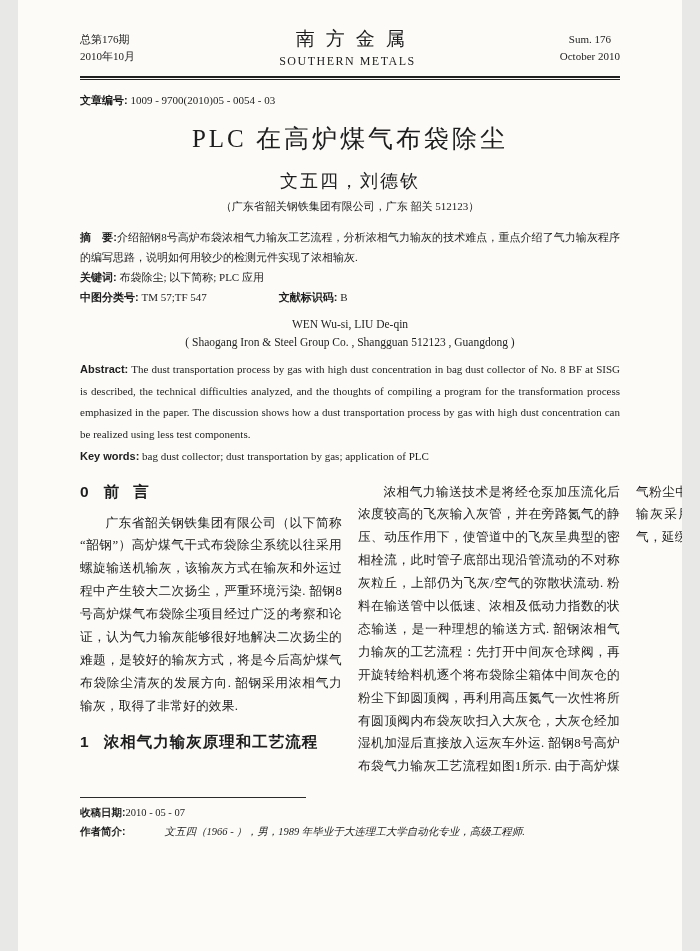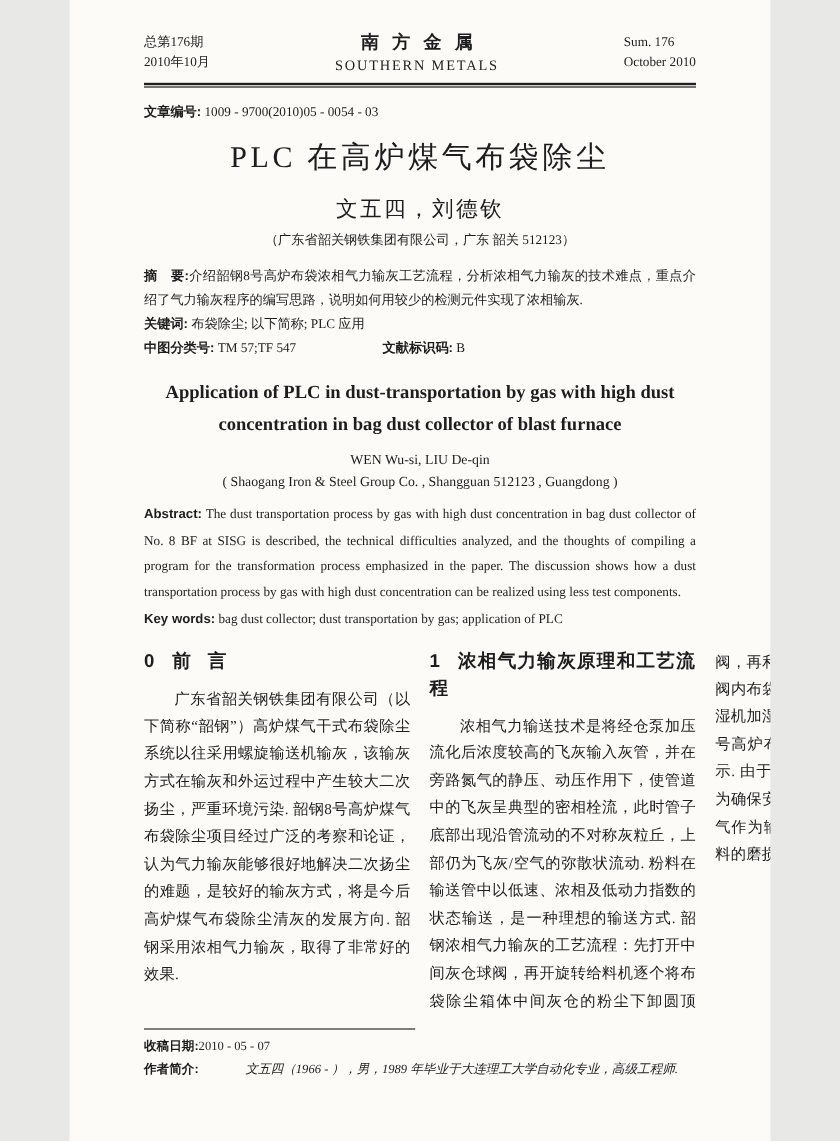--- a/index.html
+++ b/index.html
@@ -1,32 +1,32 @@
 <!DOCTYPE html>
 <html lang="zh"><head>
 <meta charset="utf-8">
 <style>
   * { margin:0; padding:0; box-sizing:border-box; }
   html,body { background:#e8e8e6; }
   .page {
     position:relative;
-    width:584px; height:951px;
+    width:664px; height:951px;
     margin:0 auto;
     background:#fcfbf8;
     color:#1d1d1d;
     font-family:"Liberation Serif","DejaVu Serif",serif;
     padding:26px 62px 0 62px;
     overflow:hidden;
   }
   
   .hdr { display:flex; justify-content:space-between; align-items:center; font-size:11px; }
   .hdr-side { line-height:17px; white-space:nowrap; }
-  .hdr-right { text-align:left; }
+  .hdr-right { text-align:center; }
   .hdr-center { text-align:center; }
-  .jname-zh { font-size:15px; letter-spacing:11px; text-indent:11px; font-weight:700; }
+  .jname-zh { font-size:19px; letter-spacing:11px; text-indent:11px; font-weight:400;text-align:right; }
   .jname-en { font-size:12px; letter-spacing:1.5px; margin-top:2px; }
   .rule-double { margin-top:7px; height:4px; border-top:2px solid #1f1f1f; border-bottom:1px solid #1f1f1f; }
   
   .article-no { margin-top:13px; font-size:11px; }
   .blab { font-family:"Liberation Sans","DejaVu Sans",sans-serif; font-weight:bold; }
   
   .title-zh { margin-top:12px; text-align:center; font-size:25px; line-height:37px; letter-spacing:3px; font-weight:500; }
   .authors-zh { margin-top:12px; text-align:center; font-size:18px; letter-spacing:2px; }
   .affil-zh { margin-top:6px; text-align:center; font-size:11px; }
   
@@ -92,21 +92,20 @@
 
   <div class="abs-zh">
     <p><span class="blab">摘　要:</span><span>介绍韶钢8号高炉布袋浓相气力输灰工艺流程，分析浓相气力输灰的技术难点，重点介绍了气力输灰程序的编写思路，说明如何用较少的检测元件实现了浓相输灰.</span></p>
     <p><span class="blab">关键词:</span> <span>布袋除尘; 以下简称; PLC 应用</span></p>
     <p class="clc-row">
       <span><span class="blab">中图分类号:</span> <span>TM 57;TF 547</span></span>
       <span class="clc-gap"><span class="blab">文献标识码:</span> <span>B</span></span>
     </p>
   </div>
 
-  <div class="title-en">Application of PLC in dust-transportation by gas with high dust concentration in bag dust collector of blast furnace</div>
   <div class="authors-en">WEN Wu-si, LIU De-qin</div>
   <div class="affil-en">( Shaogang Iron &amp; Steel Group Co. , Shangguan 512123 , Guangdong )</div>
 
   <div class="abs-en">
     <p><span class="blab">Abstract:</span> <span>The dust transportation process by gas with high dust concentration in bag dust collector of No. 8 BF at SISG is described, the technical difficulties analyzed, and the thoughts of compiling a program for the transformation process emphasized in the paper. The discussion shows how a dust transportation process by gas with high dust concentration can be realized using less test components.</span></p>
     <p class="kw-en"><span class="blab">Key words:</span> <span>bag dust collector; dust transportation by gas; application of PLC</span></p>
   </div>
 
   <div class="columns">
     <h2 class="sec-h"><span class="sec-num">0</span><span class="wide">前言</span></h2>

